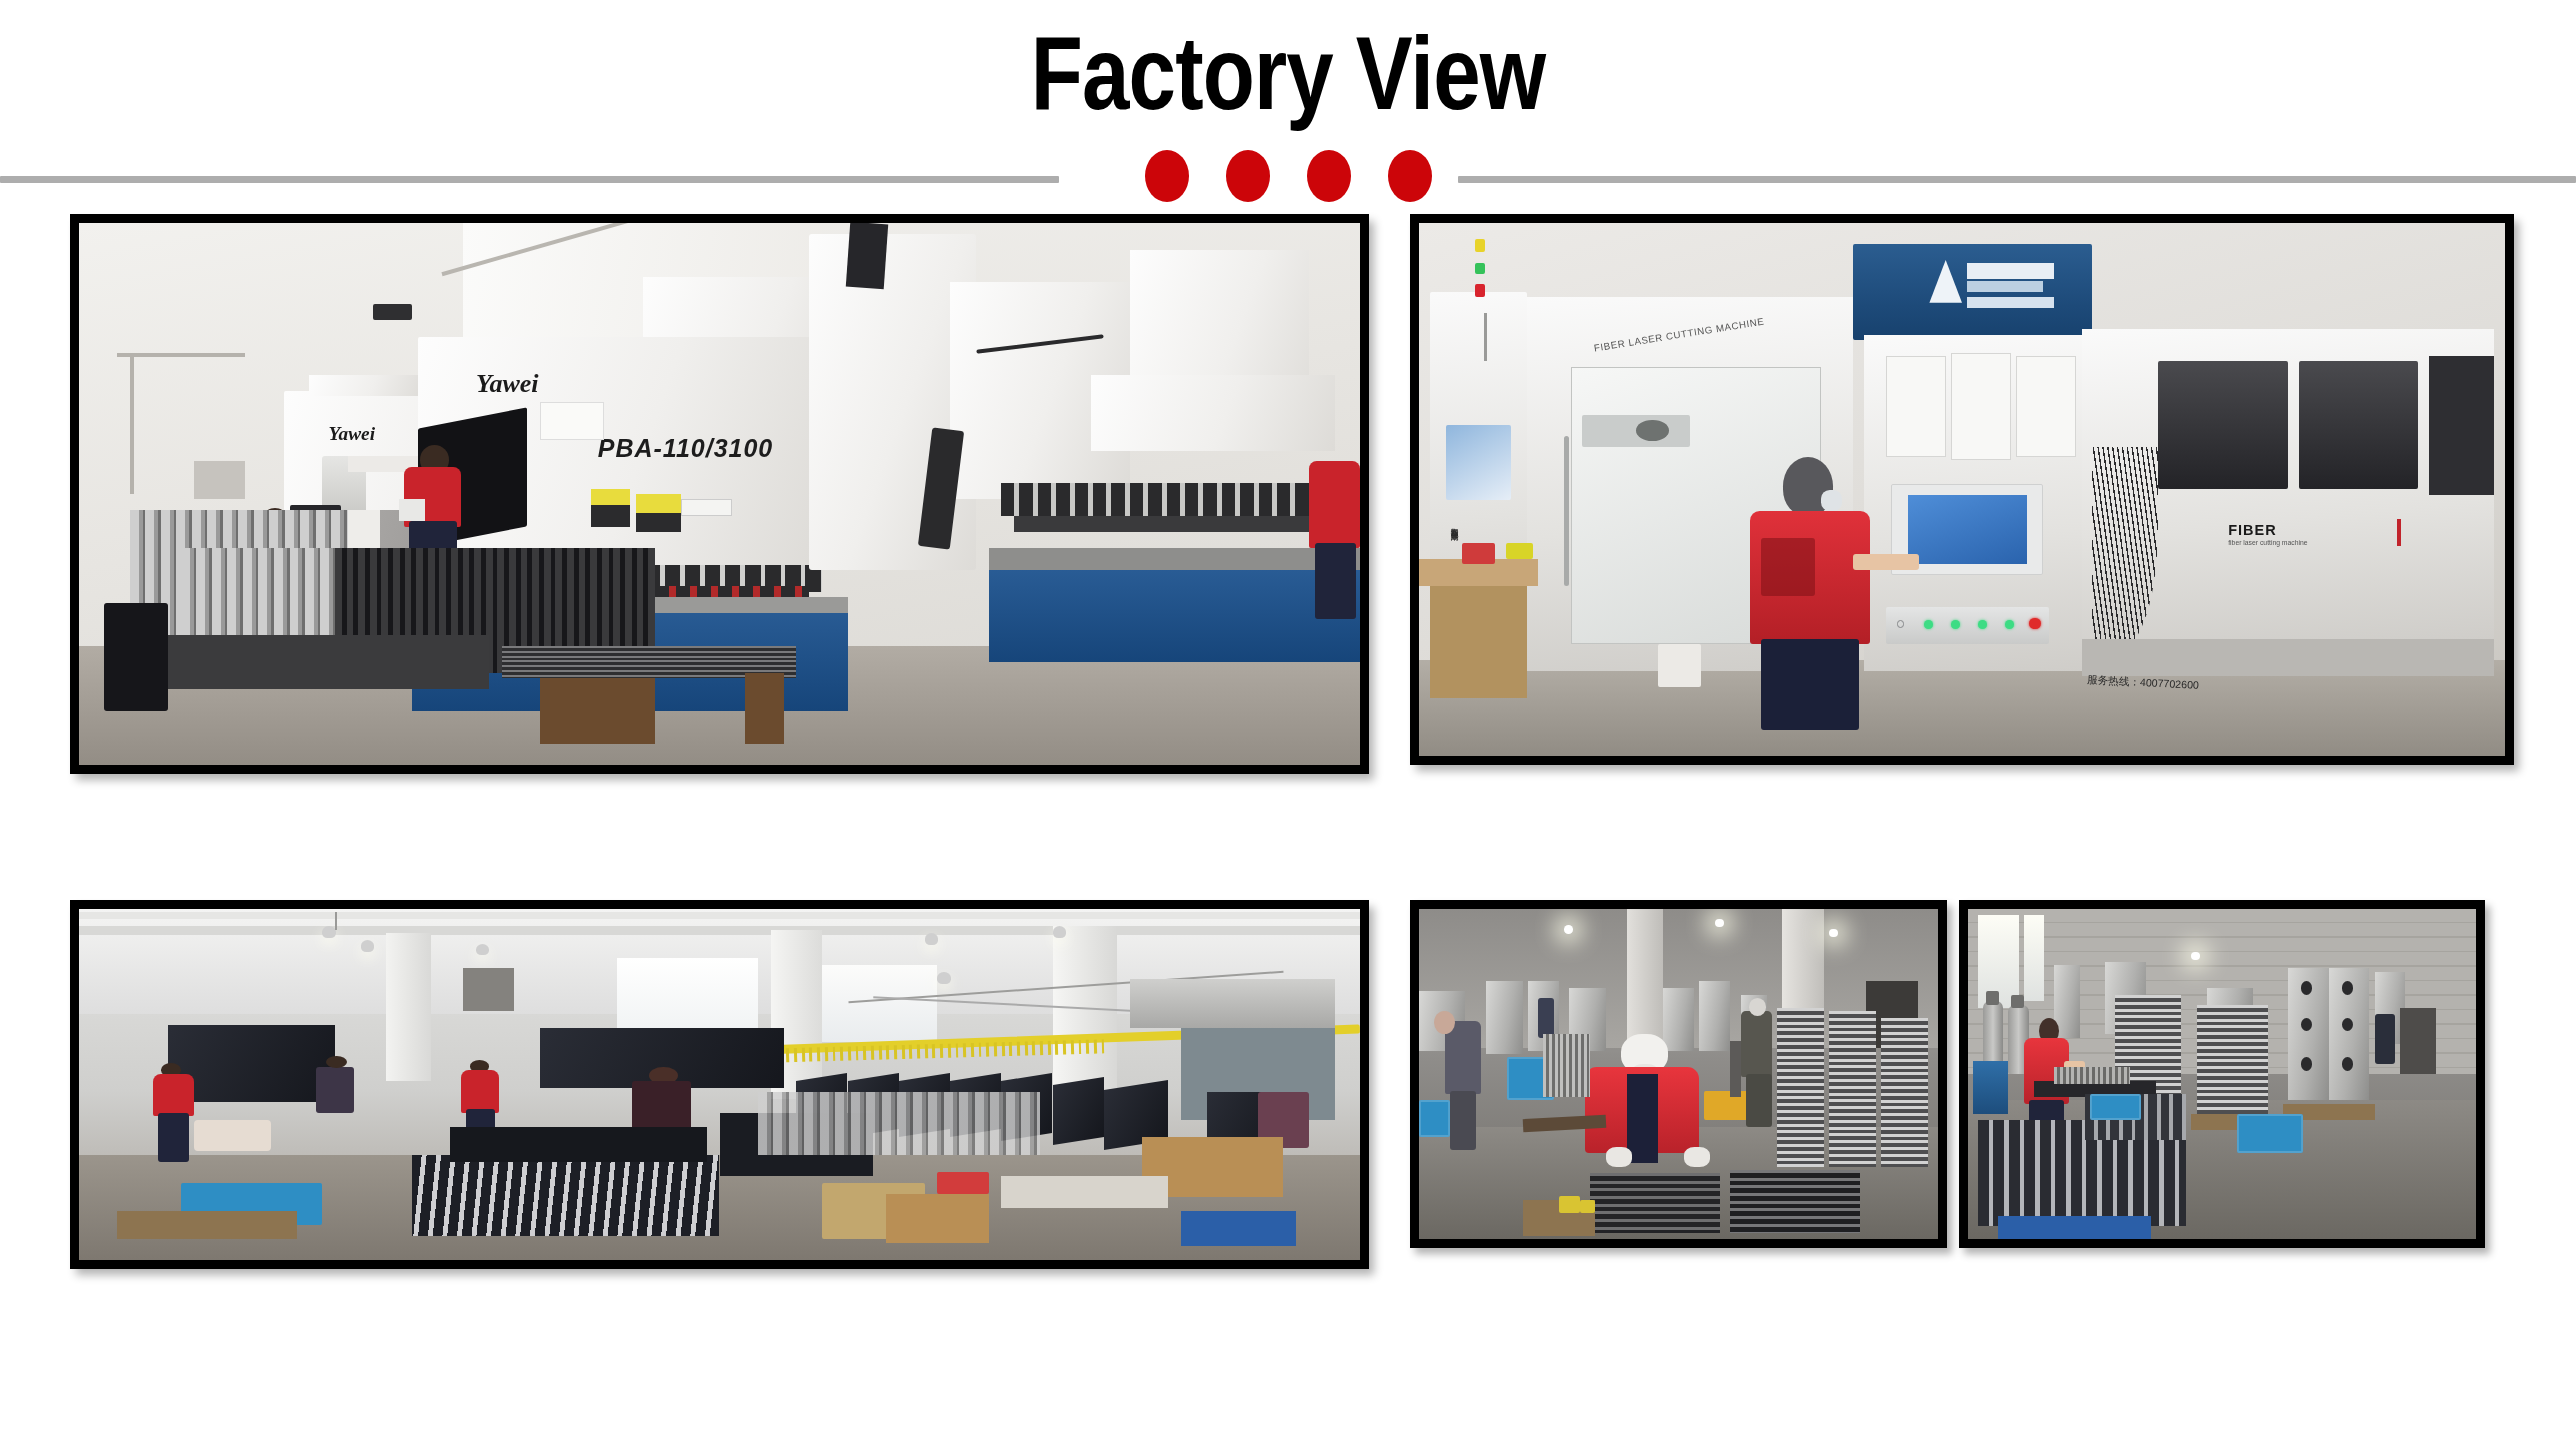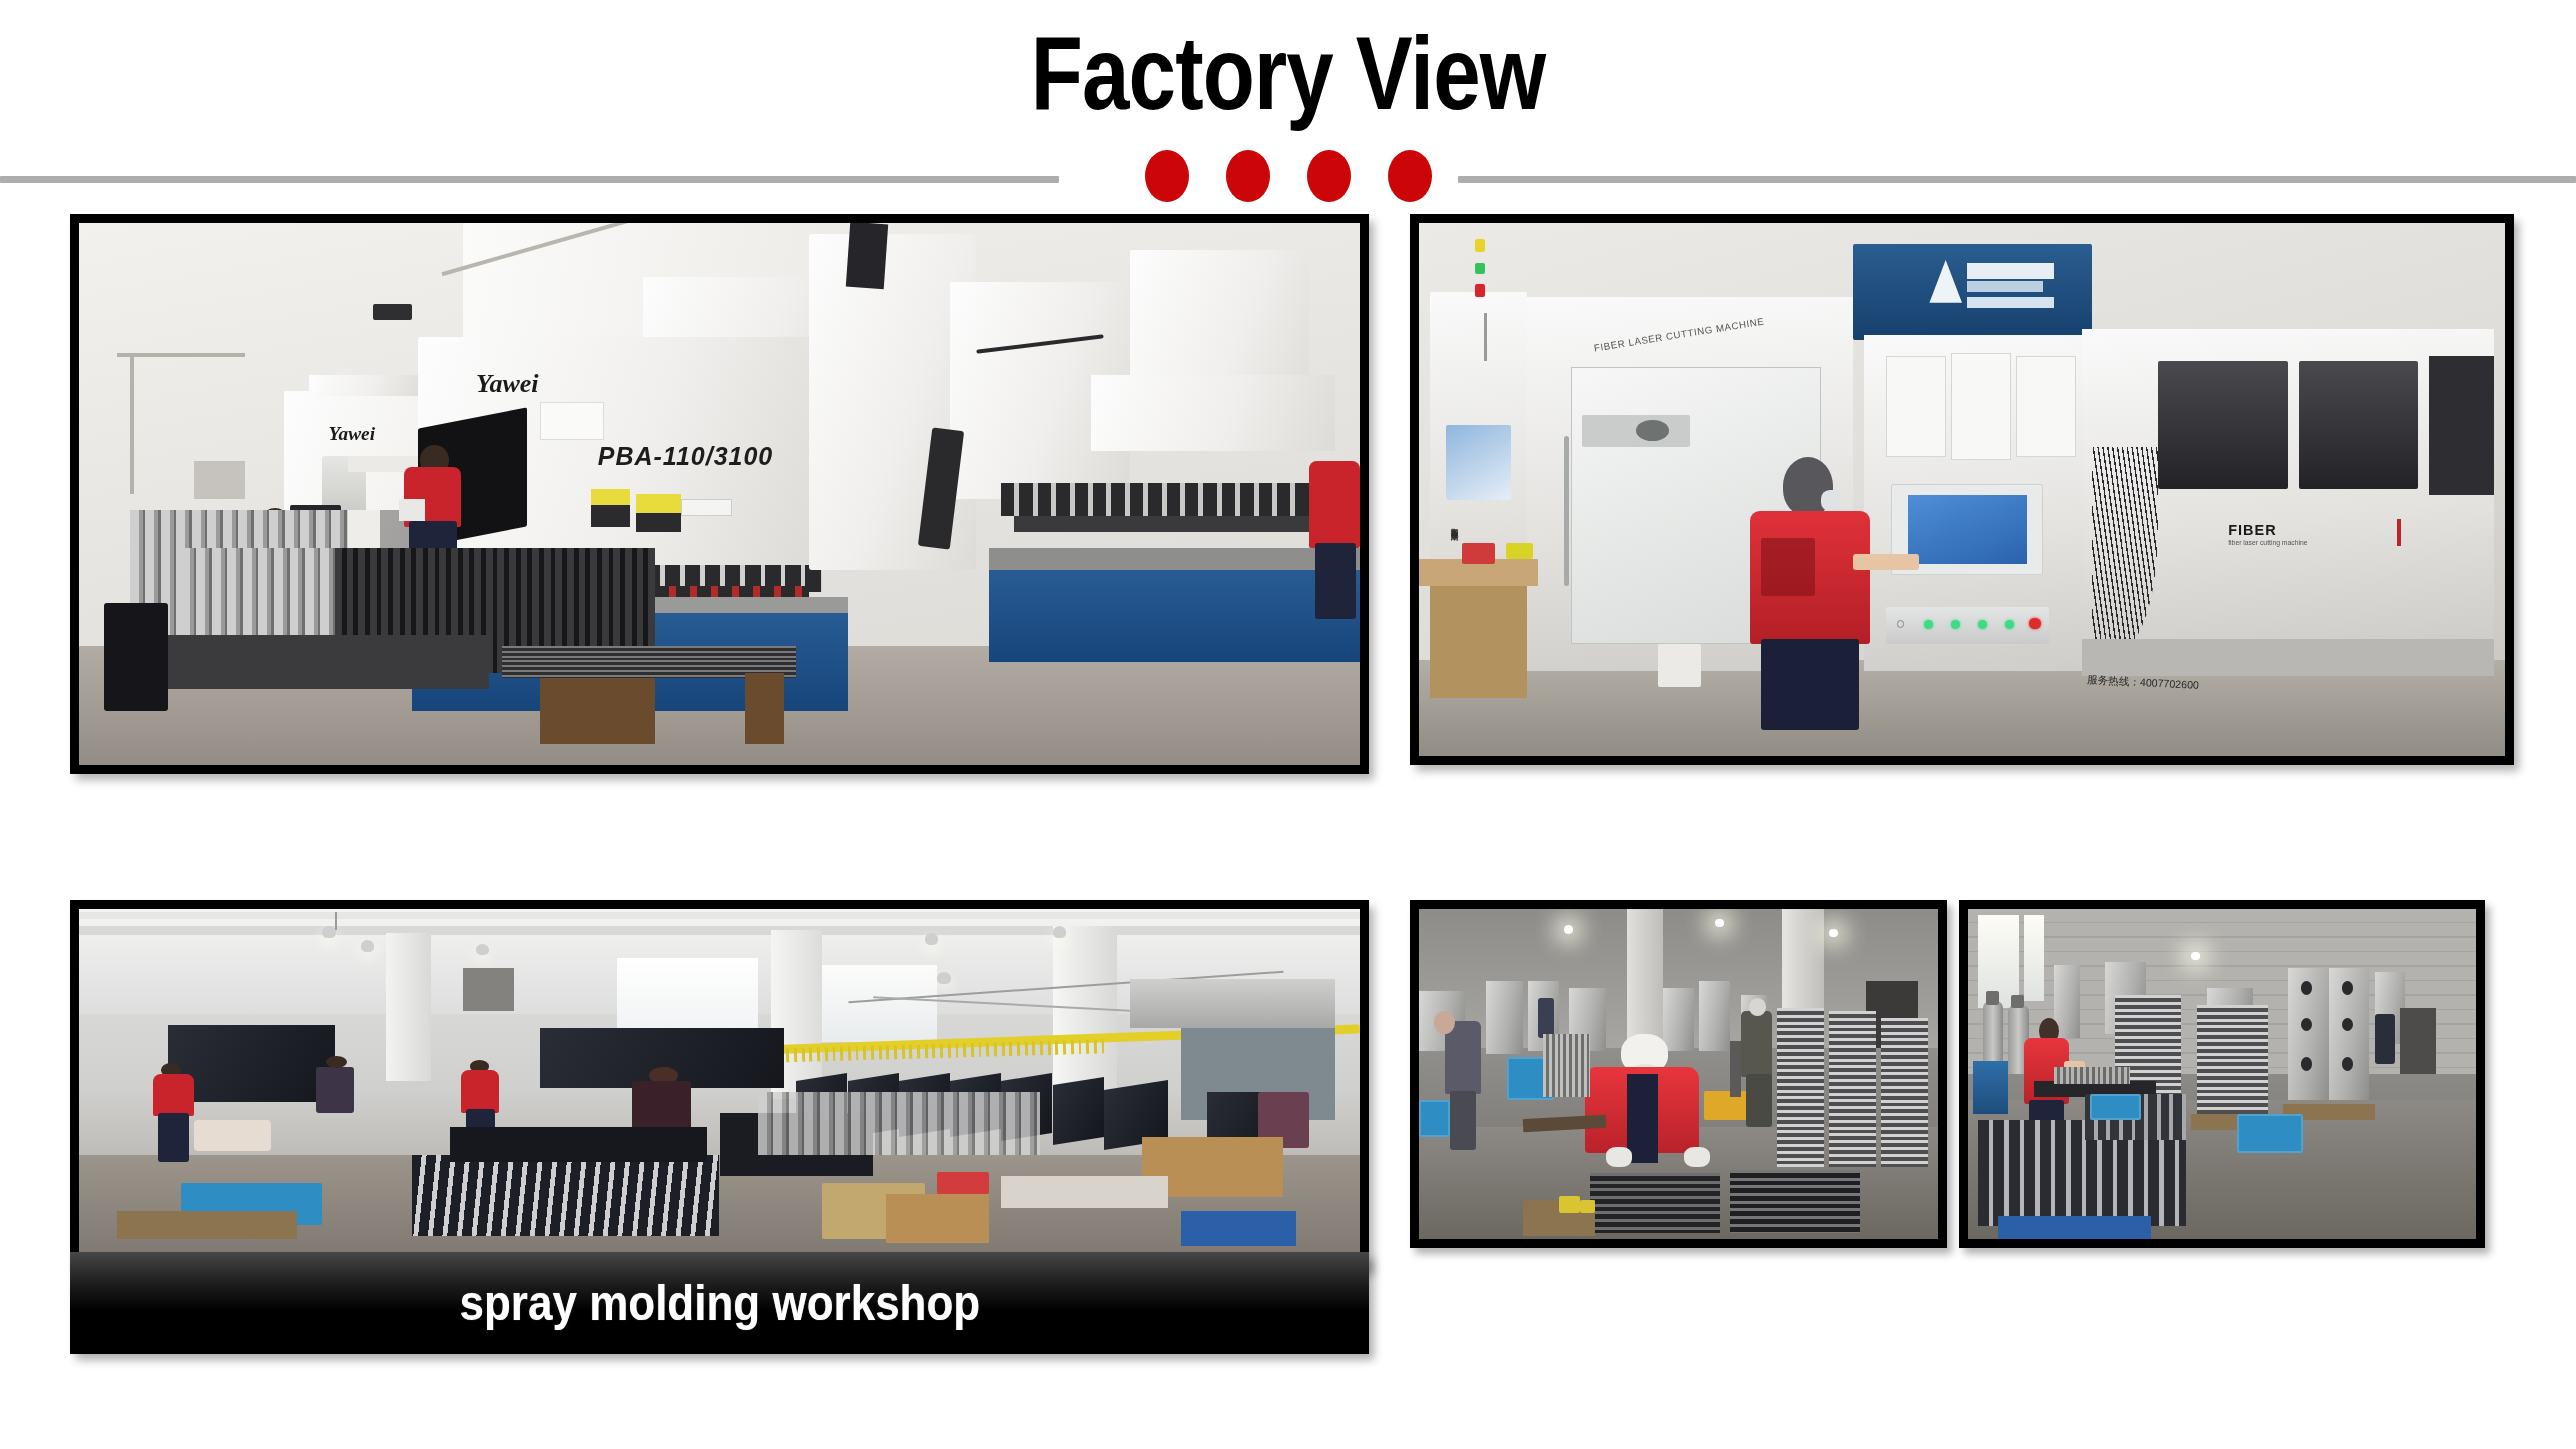--- a/index.html
+++ b/index.html
@@ -226,21 +226,21 @@
         <div class="bx" style="left:39%;top:50%;width:2%;height:7%;background:#e6e03c;"></div>
         <div class="bx" style="left:39%;top:58%;width:2%;height:4%;background:#2e2e30;"></div>
 
         <div class="worker-head" style="left:14.2%;top:52.5%;width:2.2%;height:5%;"></div>
         <div class="worker-red" style="left:13.2%;top:57%;width:4.1%;height:12%;"></div>
         <div class="worker-dark" style="left:13.6%;top:68%;width:3.2%;height:10%;"></div>
 
         <div class="bx machine-white" style="left:44%;top:10%;width:13%;height:55%;"></div>
         <div class="bx machine-white" style="left:26.5%;top:21%;width:31%;height:44%;border-radius:1.9px;"></div>
         <div class="yawei-logo" style="left:31%;top:27%;font-size:26px;">Yawei</div>
-        <div class="model-text" style="left:40.5%;top:39%;font-size:25px;margin-top:8px;">PBA-110/3100</div>
+        <div class="model-text" style="left:40.5%;top:39%;font-size:25px;">PBA-110/3100</div>
 
         <div class="bx" style="left:36%;top:33%;width:5%;height:7%;background:#fafaf8;border:1px solid #ddd;"></div>
 
         <div class="bx" style="left:40%;top:49%;width:3%;height:3%;background:#e8dc3d;"></div>
         <div class="bx" style="left:43.5%;top:50%;width:3.5%;height:3.5%;background:#e8dc3d;"></div>
         <div class="bx" style="left:40%;top:52%;width:3%;height:4%;background:#2b2b2d;"></div>
         <div class="bx" style="left:43.5%;top:53.5%;width:3.5%;height:3.5%;background:#2b2b2d;"></div>
         <div class="bx" style="left:47%;top:51%;width:4%;height:3%;background:#f4f4f2;border:1px solid #ccc;"></div>
 
         <div class="bx" style="left:27%;top:63%;width:31%;height:5%;
@@ -482,23 +482,20 @@
         <div class="bx" style="left:3%;top:86%;width:14%;height:8%;background:#8d7450;"></div>
         <div class="bx" style="left:58%;top:78%;width:8%;height:16%;background:#c2a76e;border-radius:1.9px;"></div>
         <div class="bx" style="left:63%;top:81%;width:8%;height:14%;background:#b98f55;"></div>
         <div class="bx" style="left:83%;top:65%;width:11%;height:17%;background:#b98f55;"></div>
         <div class="bx" style="left:67%;top:75%;width:4%;height:6%;background:#d23c3c;border-radius:1.9px;"></div>
         <div class="bx" style="left:72%;top:76%;width:13%;height:9%;background:#d8d4cc;"></div>
         <div class="bx" style="left:9%;top:60%;width:6%;height:9%;background:#e6dcd2;border-radius:3.9px;"></div>
         <div class="bx" style="left:86%;top:86%;width:9%;height:10%;background:#2b5fa8;"></div>
       </div>
     </div>
-    <div class="caption-bar">
-      <span class="caption-text">spray molding workshop</span>
-    </div>
   </div>
 
   <div class="panel" id="panel-weld">
 
     <div class="sub-frame" id="sub-weld">
       <div class="photo">
         <div class="sc wd-bg"></div>
         <div class="bx" style="left:0;top:0;width:100%;height:42%;background:linear-gradient(180deg,#8e8c89,#a8a6a2);"></div>
         <div class="bx" style="left:40%;top:0;width:7%;height:52%;background:linear-gradient(90deg,#e2e0dc,#bfbdb9);"></div>
         <div class="bx" style="left:70%;top:0;width:8%;height:55%;background:linear-gradient(90deg,#e6e4e0,#c0beba);"></div>

